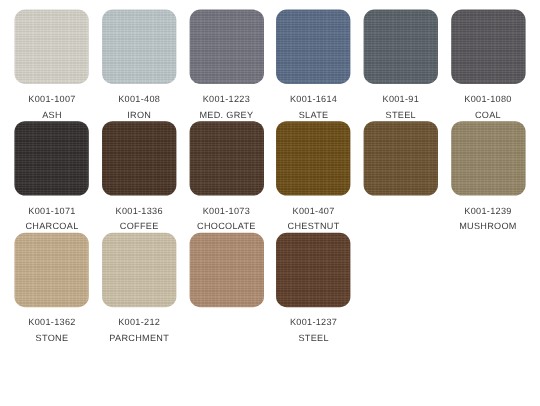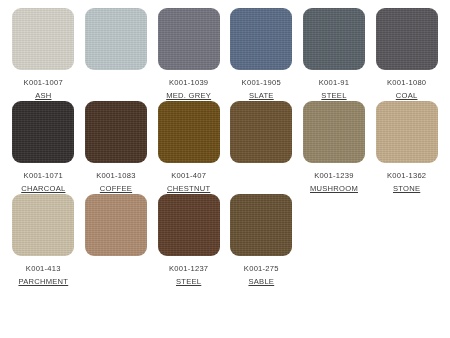--- a/index.html
+++ b/index.html
@@ -75,48 +75,51 @@
   .swatch-code,
   .swatch-name {
     display: block;
     font-size: 7.6px;
     letter-spacing: 0.25px;
     color: #3b3b3b;
     white-space: nowrap;
   }
   .swatch-name {
     margin-top: 2px;
-    text-decoration: underline;
   }
 </style>
 </head>
 <body style="background-color: rgb(255, 255, 255);">
 
 <div id="swatch-grid">
     <div class="swatch-cell">
       <div class="swatch-chip" style="background-color: rgb(213, 210, 201);"></div>
       <div class="swatch-caption">
         <span class="swatch-code">K001-1007</span>
         <span class="swatch-name">ASH</span>
       </div>
     </div>
     <div class="swatch-cell">
       <div class="swatch-chip" style="background-color: rgb(188, 198, 201);"></div>
+      <div class="swatch-caption">
+        <span class="swatch-code">K001-408</span>
+        <span class="swatch-name">IRON</span>
+      </div>
     </div>
     <div class="swatch-cell">
       <div class="swatch-chip" style="background-color: rgb(115, 115, 127);"></div>
       <div class="swatch-caption">
-        <span class="swatch-code">K001-1039</span>
+        <span class="swatch-code">K001-1223</span>
         <span class="swatch-name">MED. GREY</span>
       </div>
     </div>
     <div class="swatch-cell">
       <div class="swatch-chip" style="background-color: rgb(90, 108, 135);"></div>
       <div class="swatch-caption">
-        <span class="swatch-code">K001-1905</span>
+        <span class="swatch-code">K001-1614</span>
         <span class="swatch-name">SLATE</span>
       </div>
     </div>
     <div class="swatch-cell">
       <div class="swatch-chip" style="background-color: rgb(89, 98, 105);"></div>
       <div class="swatch-caption">
         <span class="swatch-code">K001-91</span>
         <span class="swatch-name">STEEL</span>
       </div>
     </div>
@@ -130,22 +133,29 @@
     <div class="swatch-cell">
       <div class="swatch-chip" style="background-color: rgb(50, 47, 46);"></div>
       <div class="swatch-caption">
         <span class="swatch-code">K001-1071</span>
         <span class="swatch-name">CHARCOAL</span>
       </div>
     </div>
     <div class="swatch-cell">
       <div class="swatch-chip" style="background-color: rgb(74, 53, 38);"></div>
       <div class="swatch-caption">
-        <span class="swatch-code">K001-1083</span>
+        <span class="swatch-code">K001-1336</span>
         <span class="swatch-name">COFFEE</span>
+      </div>
+    </div>
+    <div class="swatch-cell">
+      <div class="swatch-chip" style="background-color: rgb(79, 57, 42);"></div>
+      <div class="swatch-caption">
+        <span class="swatch-code">K001-1073</span>
+        <span class="swatch-name">CHOCOLATE</span>
       </div>
     </div>
     <div class="swatch-cell">
       <div class="swatch-chip" style="background-color: rgb(107, 78, 23);"></div>
       <div class="swatch-caption">
         <span class="swatch-code">K001-407</span>
         <span class="swatch-name">CHESTNUT</span>
       </div>
     </div>
     <div class="swatch-cell">
@@ -161,34 +171,27 @@
     <div class="swatch-cell">
       <div class="swatch-chip" style="background-color: rgb(196, 174, 140);"></div>
       <div class="swatch-caption">
         <span class="swatch-code">K001-1362</span>
         <span class="swatch-name">STONE</span>
       </div>
     </div>
     <div class="swatch-cell">
       <div class="swatch-chip" style="background-color: rgb(204, 193, 169);"></div>
       <div class="swatch-caption">
-        <span class="swatch-code">K001-413</span>
+        <span class="swatch-code">K001-212</span>
         <span class="swatch-name">PARCHMENT</span>
       </div>
     </div>
     <div class="swatch-cell">
       <div class="swatch-chip" style="background-color: rgb(174, 141, 113);"></div>
     </div>
     <div class="swatch-cell">
       <div class="swatch-chip" style="background-color: rgb(94, 63, 43);"></div>
       <div class="swatch-caption">
         <span class="swatch-code">K001-1237</span>
         <span class="swatch-name">STEEL</span>
       </div>
     </div>
-    <div class="swatch-cell">
-      <div class="swatch-chip" style="background-color: rgb(102, 82, 52);"></div>
-      <div class="swatch-caption">
-        <span class="swatch-code">K001-275</span>
-        <span class="swatch-name">SABLE</span>
-      </div>
-    </div>
   </div>
 
 </body></html>

